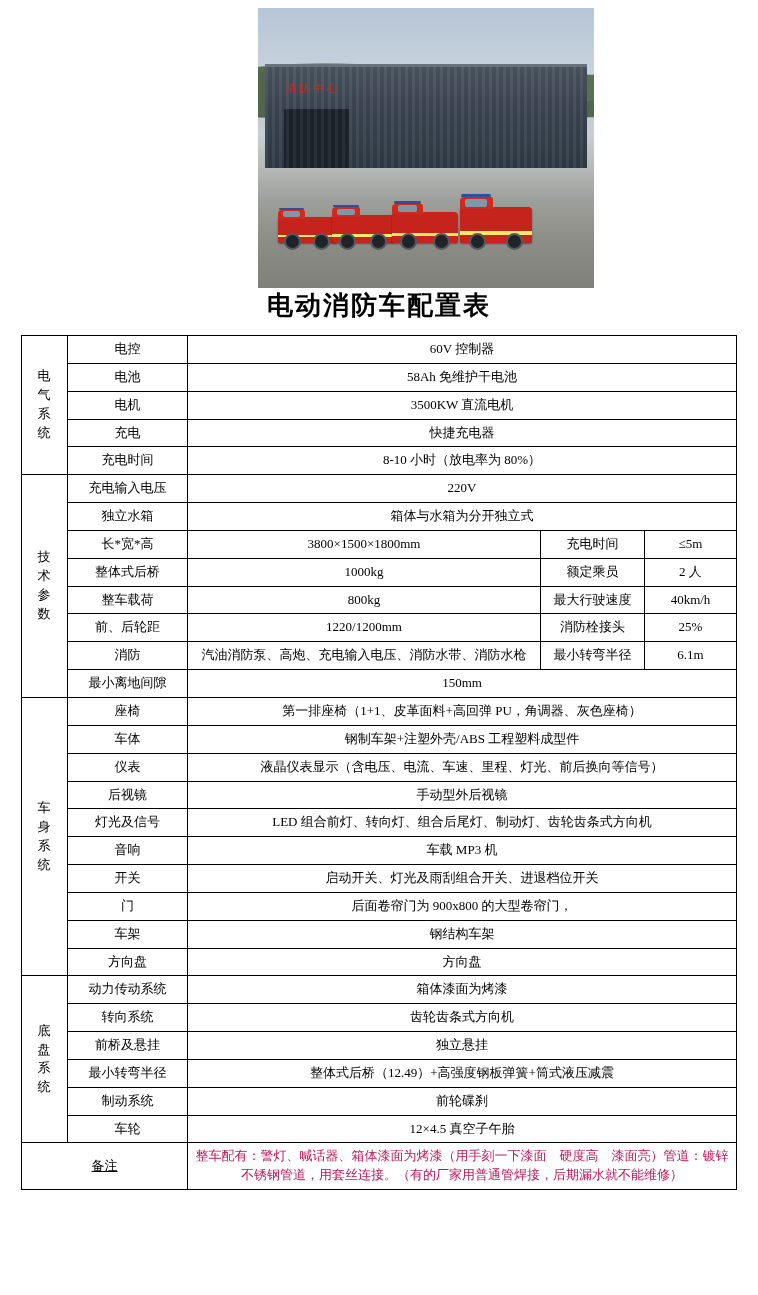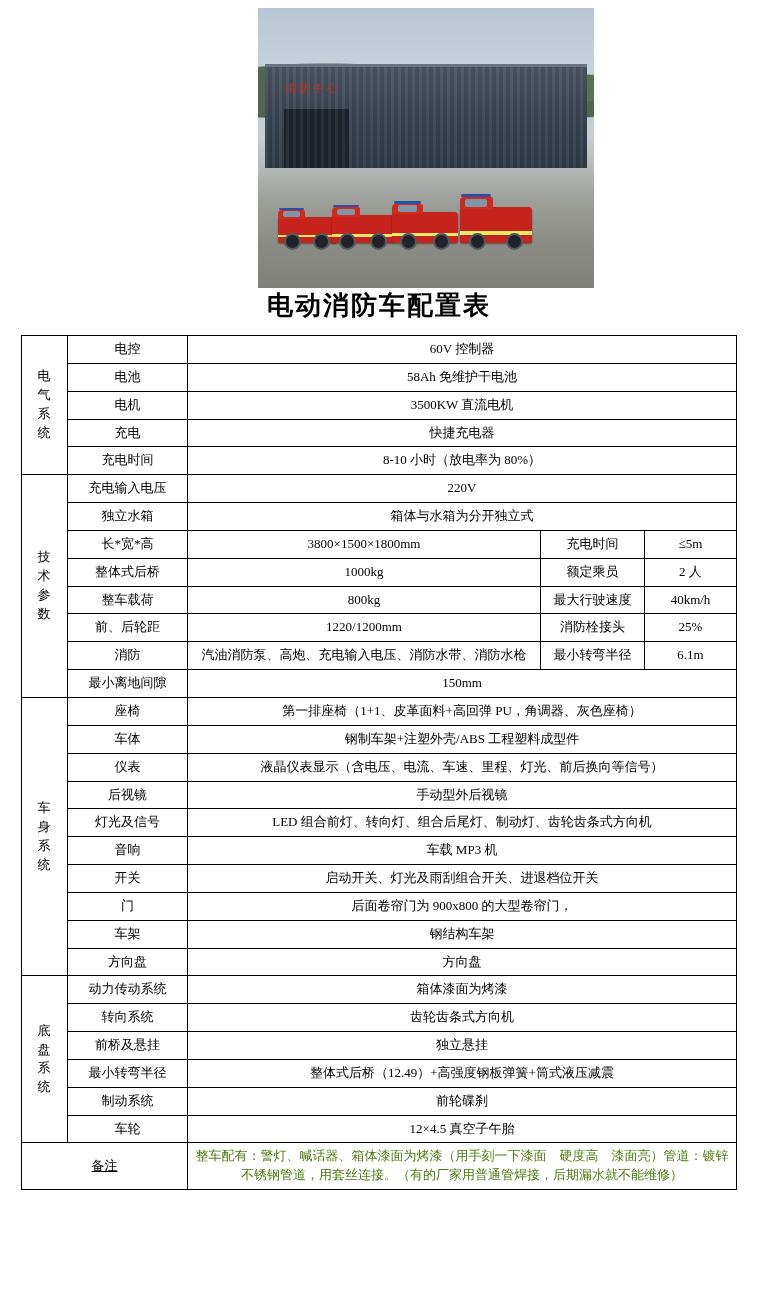--- a/index.html
+++ b/index.html
@@ -144,21 +144,21 @@
   td.val {
     text-align: center;
   }
   td.key2 {
     width: 104px;
   }
   td.val2 {
     width: 92px;
   }
   td.note {
-    color: #4d7c0f;
+    color: #be185d;
     text-align: left;
     padding: 5px 7px;
     line-height: 1.6;
     font-size: 12.5px;
   }
   td.noteKey {
     width: 120px;
     text-decoration: underline;
   }
 </style>

